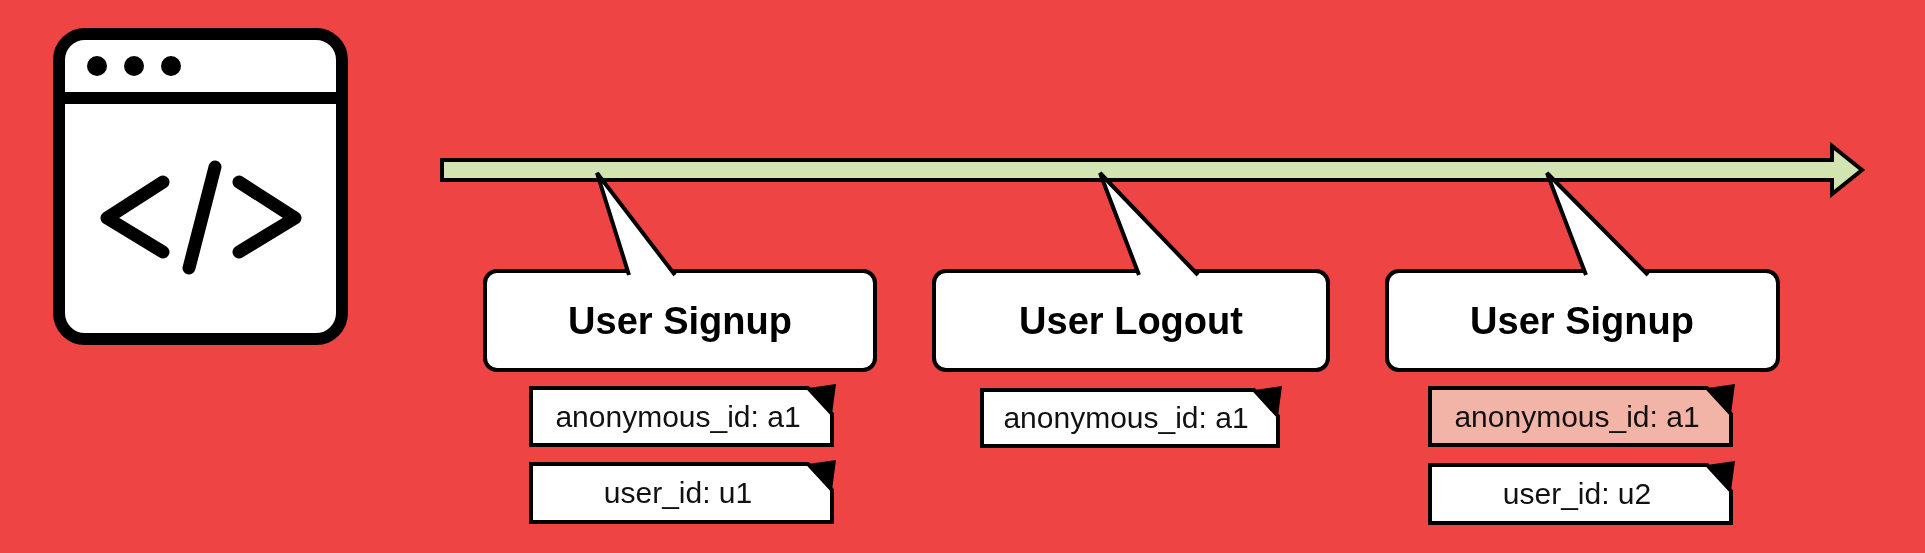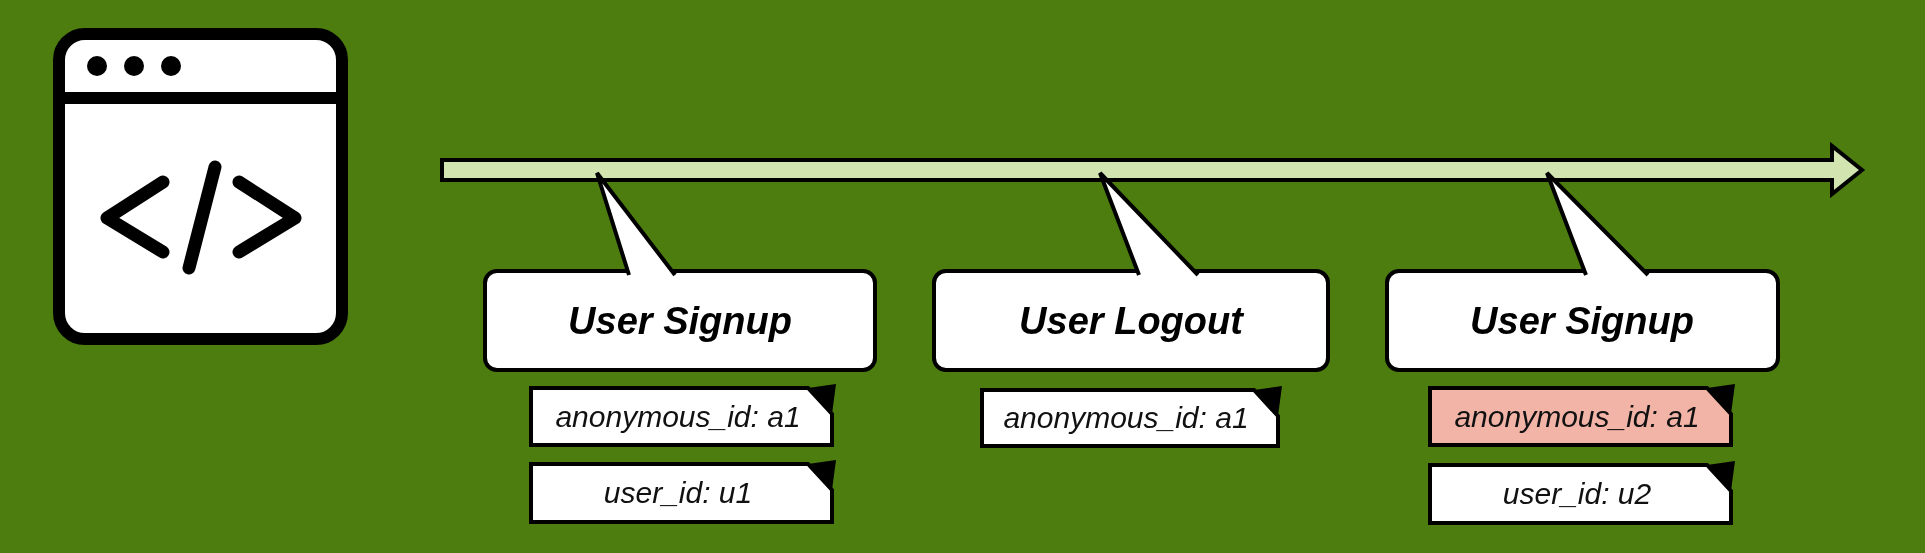--- a/index.html
+++ b/index.html
@@ -1,23 +1,22 @@
 <!DOCTYPE html>
 <html><head>
 <meta charset="utf-8">
 <style>
   html, body { margin: 0; padding: 0; background: #ffffff; }
   .canvas {
     position: relative;
     width: 1925px;
     height: 553px;
-    background: #4d7c0f;
+    background: #ef4444;
     overflow: hidden;
     font-family: "Liberation Sans", sans-serif;
-    font-style: italic;
   }
   svg { display: block; }
   .event-title {
     font-family: "Liberation Sans", sans-serif;
     font-size: 38px;
     font-weight: 700;
     fill: #000000;
   }
   .note-label {
     font-family: "Liberation Sans", sans-serif;

